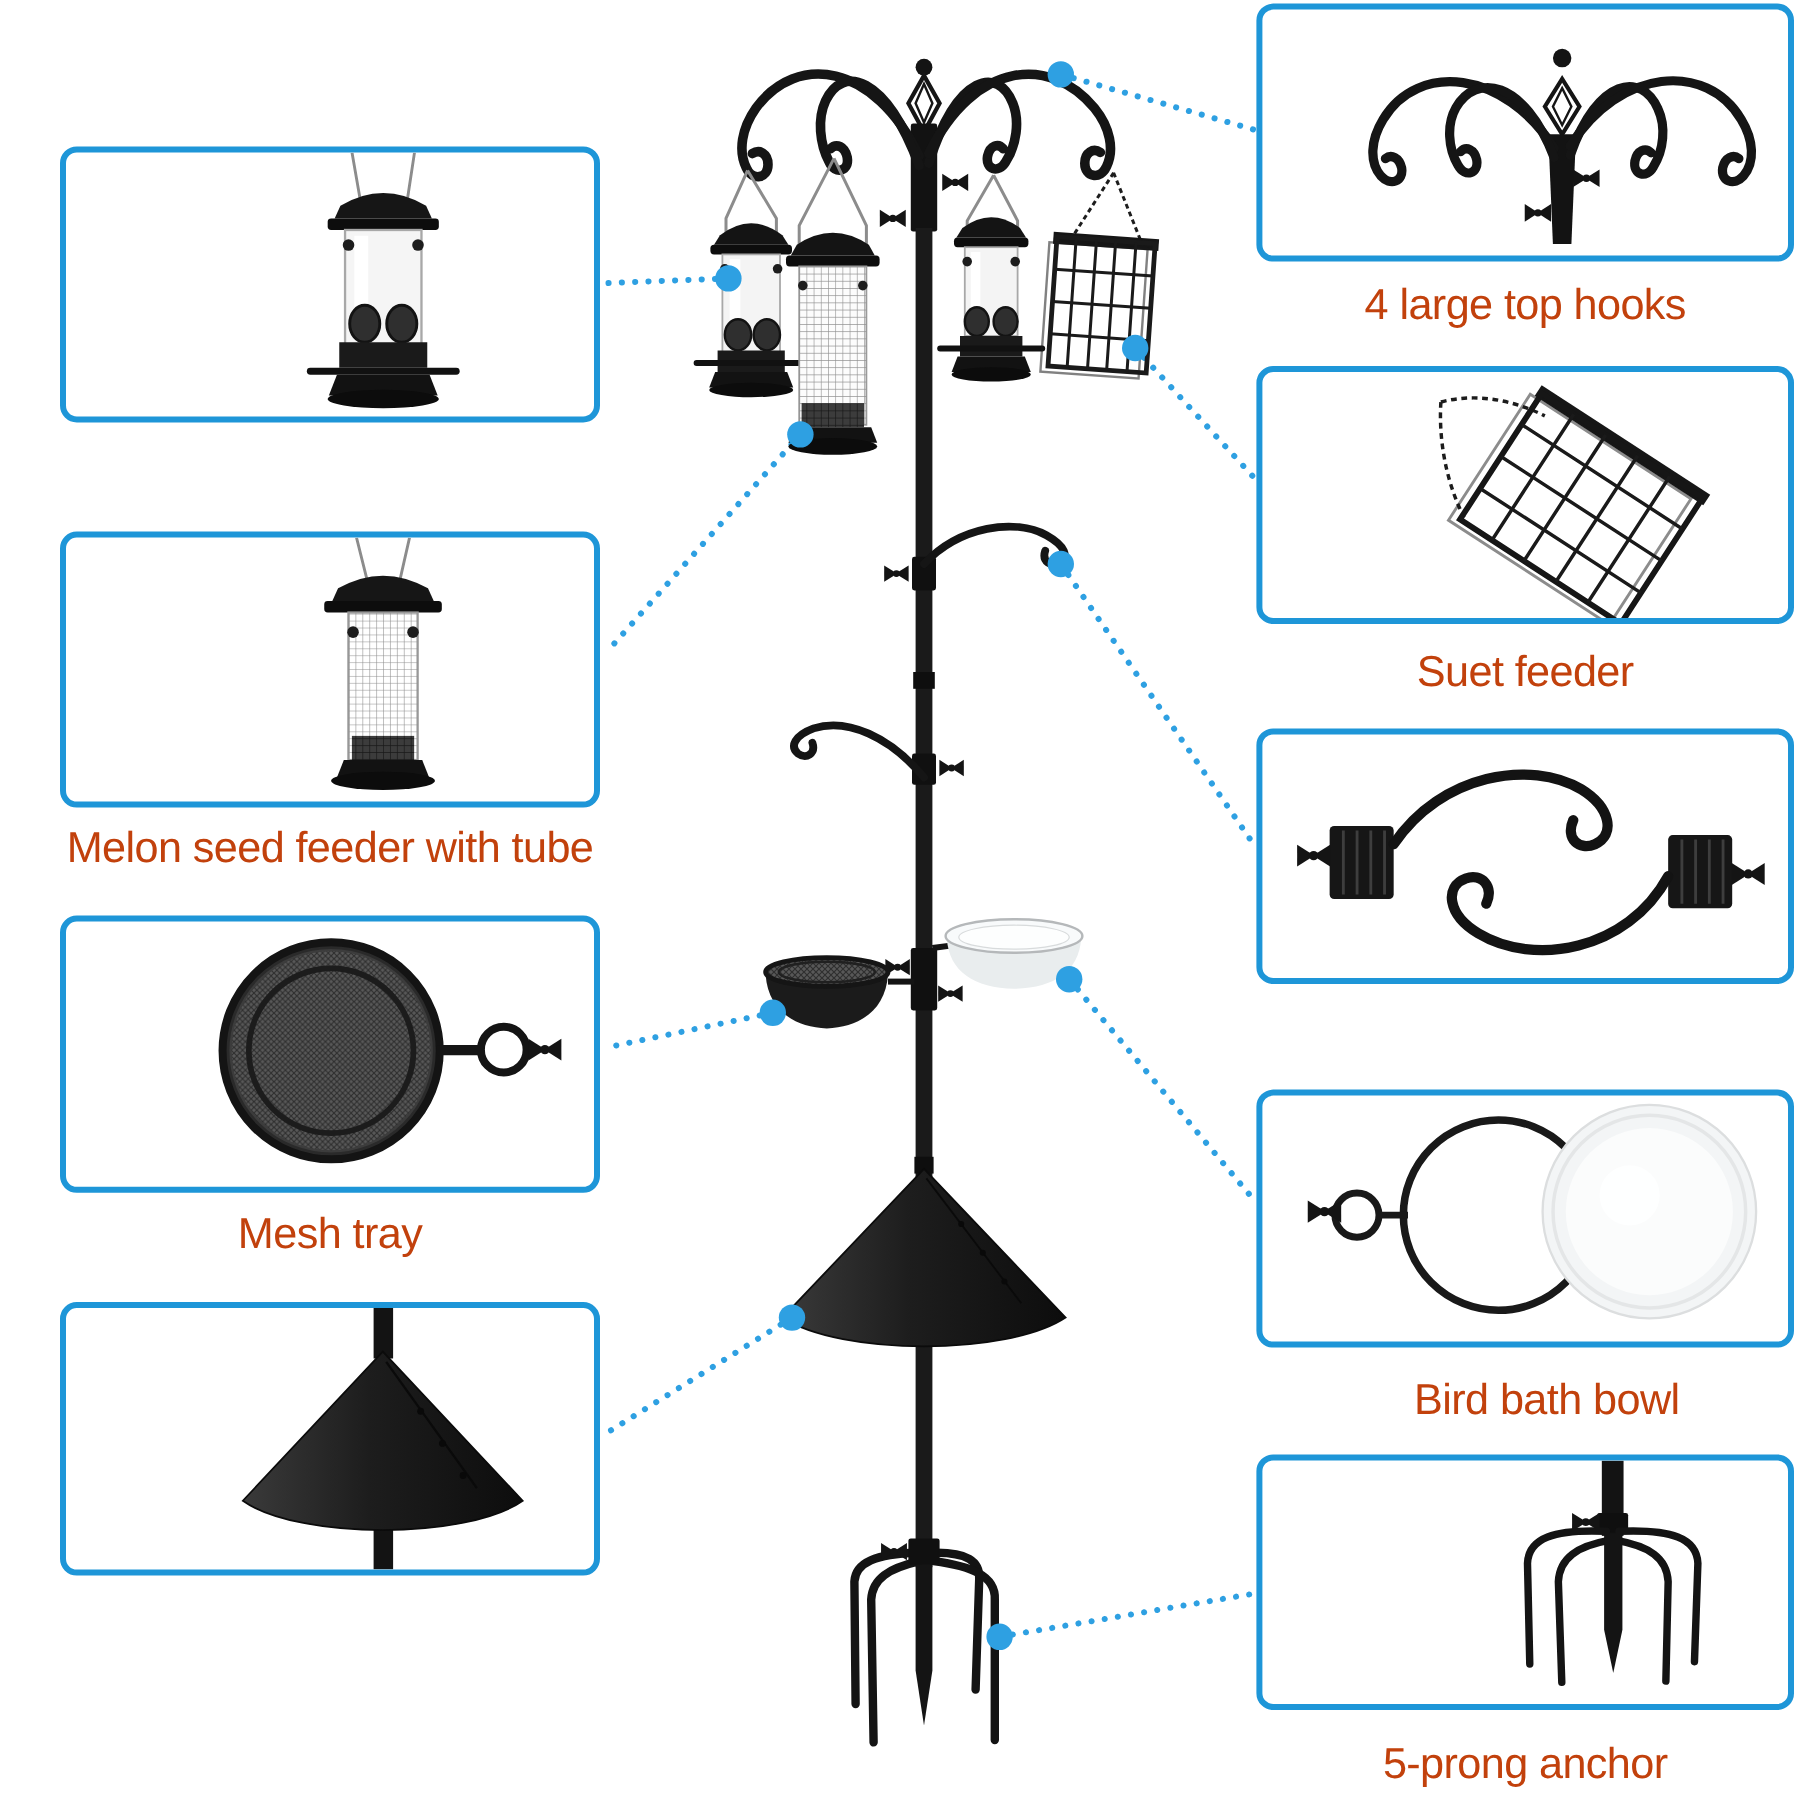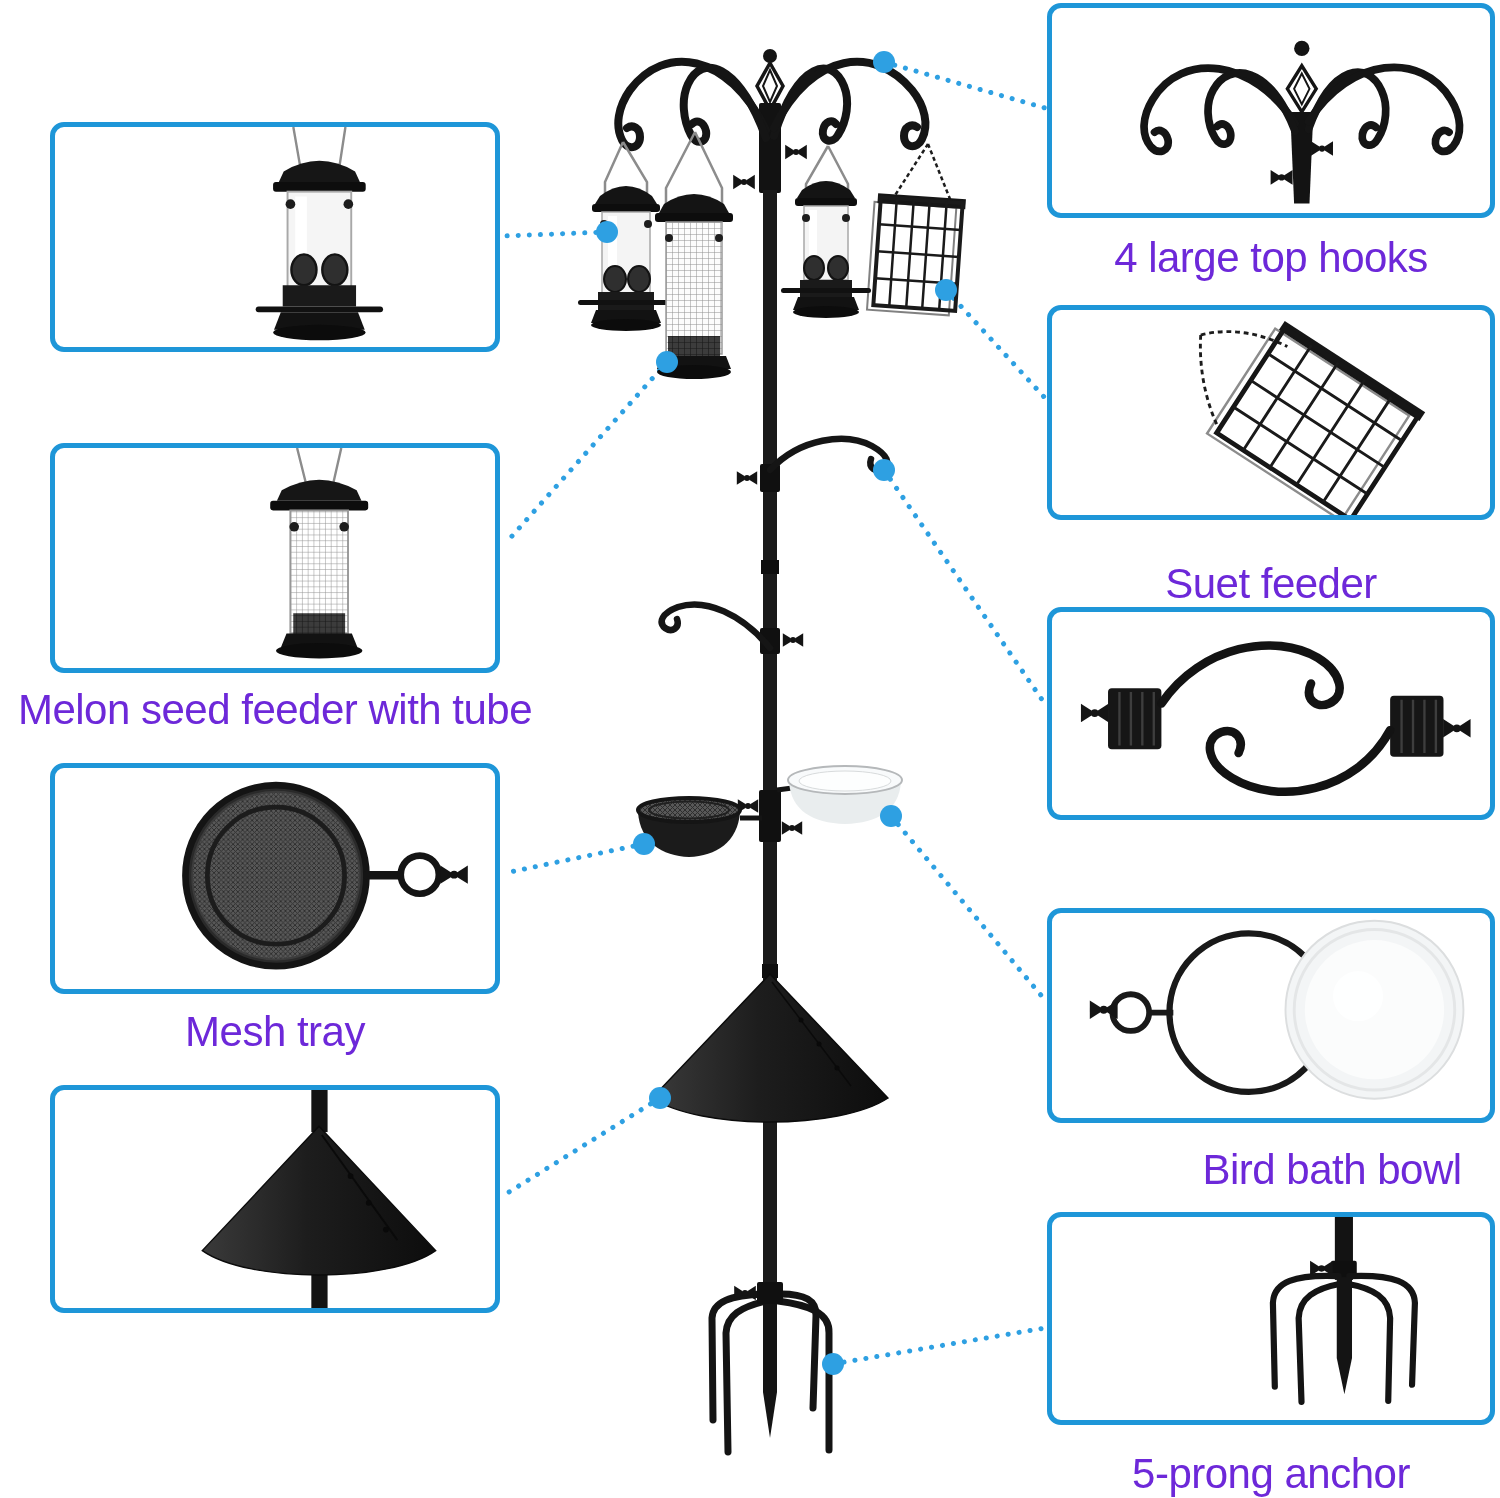--- a/index.html
+++ b/index.html
@@ -5,21 +5,21 @@
   html,body{margin:0;padding:0;background:#ffffff;}
   #canvas{position:relative;width:1500px;height:1498px;background:#ffffff;overflow:hidden;
           font-family:"Liberation Sans", sans-serif;}
   .stage{position:absolute;left:0;top:0;width:1500px;height:1498px;}
   .callout-box{position:absolute;background:#ffffff;border:5px solid #1E96D8;border-radius:14px;
                box-sizing:border-box;overflow:hidden;}
   .callout-box.left{left:50px;width:450px;}
   .callout-box.right{left:1047px;width:448px;}
   .callout-box svg{display:block;width:100%;height:100%;}
   .callout-label{position:absolute;transform:translateX(-50%);white-space:nowrap;
-                 font-size:42px;line-height:1.12;color:#6d28d9;letter-spacing:-0.5px;}
+                 font-size:36px;line-height:1.12;color:#c2410c;letter-spacing:-0.5px;}
   #defs-svg{position:absolute;width:0;height:0;left:0;top:0;}
 </style>
 </head>
 <body>
 
 <div id="canvas">
 
 <svg id="defs-svg" aria-hidden="true">
   <defs>
     <pattern id="meshFine" width="6" height="6" patternUnits="userSpaceOnUse">
@@ -283,21 +283,21 @@
     <path d="M150,26 C180,18 212,24 240,38 M150,26 C148,58 154,94 170,126" stroke="#1c1c1c" stroke-width="3" stroke-dasharray="5 4" fill="none"></path>
     <g transform="rotate(33 268 122)">
       <rect x="182" y="46" width="174" height="11" fill="#161616"></rect>
       <rect x="186" y="52" width="166" height="130" fill="none" stroke="#161616" stroke-width="5"></rect>
       <path d="M219,52V182 M252,52V182 M285,52V182 M318,52V182" stroke="#1a1a1a" stroke-width="3"></path>
       <path d="M186,84H352 M186,117H352 M186,150H352" stroke="#1a1a1a" stroke-width="3"></path>
       <rect x="178" y="58" width="166" height="130" fill="none" stroke="#1a1a1a" stroke-width="2.5" opacity="0.5"></rect>
     </g>
   </svg>
 </div>
-<div class="callout-label" style="left:1271px;top:560px">Suet feeder</div>
+<div class="callout-label" style="left:1271px;top:540px">Suet feeder</div>
 
 <div class="callout-box right" style="top:607px;height:213px">
   <svg viewBox="0 0 446 213">
     <rect x="52" y="80" width="56" height="64" rx="4" fill="#161616"></rect>
     <path d="M64,84V140 M76,84V140 M88,84V140 M100,84V140" stroke="#3e3e3e" stroke-width="2.5"></path>
     <use href="#wn" transform="translate(38,106) scale(1.2)"></use>
     <rect x="348" y="88" width="56" height="64" rx="4" fill="#161616"></rect>
     <path d="M360,92V148 M372,92V148 M384,92V148 M396,92V148" stroke="#3e3e3e" stroke-width="2.5"></path>
     <use href="#wn" transform="translate(418,122) scale(1.2)"></use>
     <g stroke="#131313" stroke-width="9" fill="none" stroke-linecap="round">
@@ -312,21 +312,21 @@
     <circle cx="200" cy="103" r="82" fill="none" stroke="#191919" stroke-width="6.5"></circle>
     <path d="M92,103 L122,103" stroke="#191919" stroke-width="6"></path>
     <circle cx="78" cy="103" r="19" fill="#ffffff" stroke="#191919" stroke-width="6"></circle>
     <use href="#wn" transform="translate(50,100) scale(1.2)"></use>
     <circle cx="330" cy="100" r="92" fill="#f3f5f6" stroke="#dcdedf" stroke-width="2"></circle>
     <circle cx="330" cy="100" r="83" fill="none" stroke="#e4e6e7" stroke-width="3"></circle>
     <circle cx="330" cy="100" r="72" fill="#fbfcfc"></circle>
     <circle cx="313" cy="86" r="26" fill="#ffffff" opacity="0.8"></circle>
   </svg>
 </div>
-<div class="callout-label" style="left:1332px;top:1146px">Bird bath bowl</div>
+<div class="callout-label" style="left:1289px;top:1146px">Bird bath bowl</div>
 
 <div class="callout-box right" style="top:1212px;height:213px">
   <svg viewBox="0 0 446 213">
     <rect x="290" y="0" width="19" height="66" fill="#131313"></rect>
     <rect x="286" y="46" width="27" height="17" rx="2" fill="#0f0f0f"></rect>
     <use href="#wn" transform="translate(276,54) scale(1.0)"></use>
     <g stroke="#141414" stroke-width="6.5" fill="none" stroke-linecap="round">
       <path d="M294,62 C248,60 226,68 225,90 L227,178"></path>
       <path d="M296,70 C269,75 253,85 252,106 L255,194"></path>
       <path d="M305,62 C351,60 373,68 374,90 L371,176"></path>

